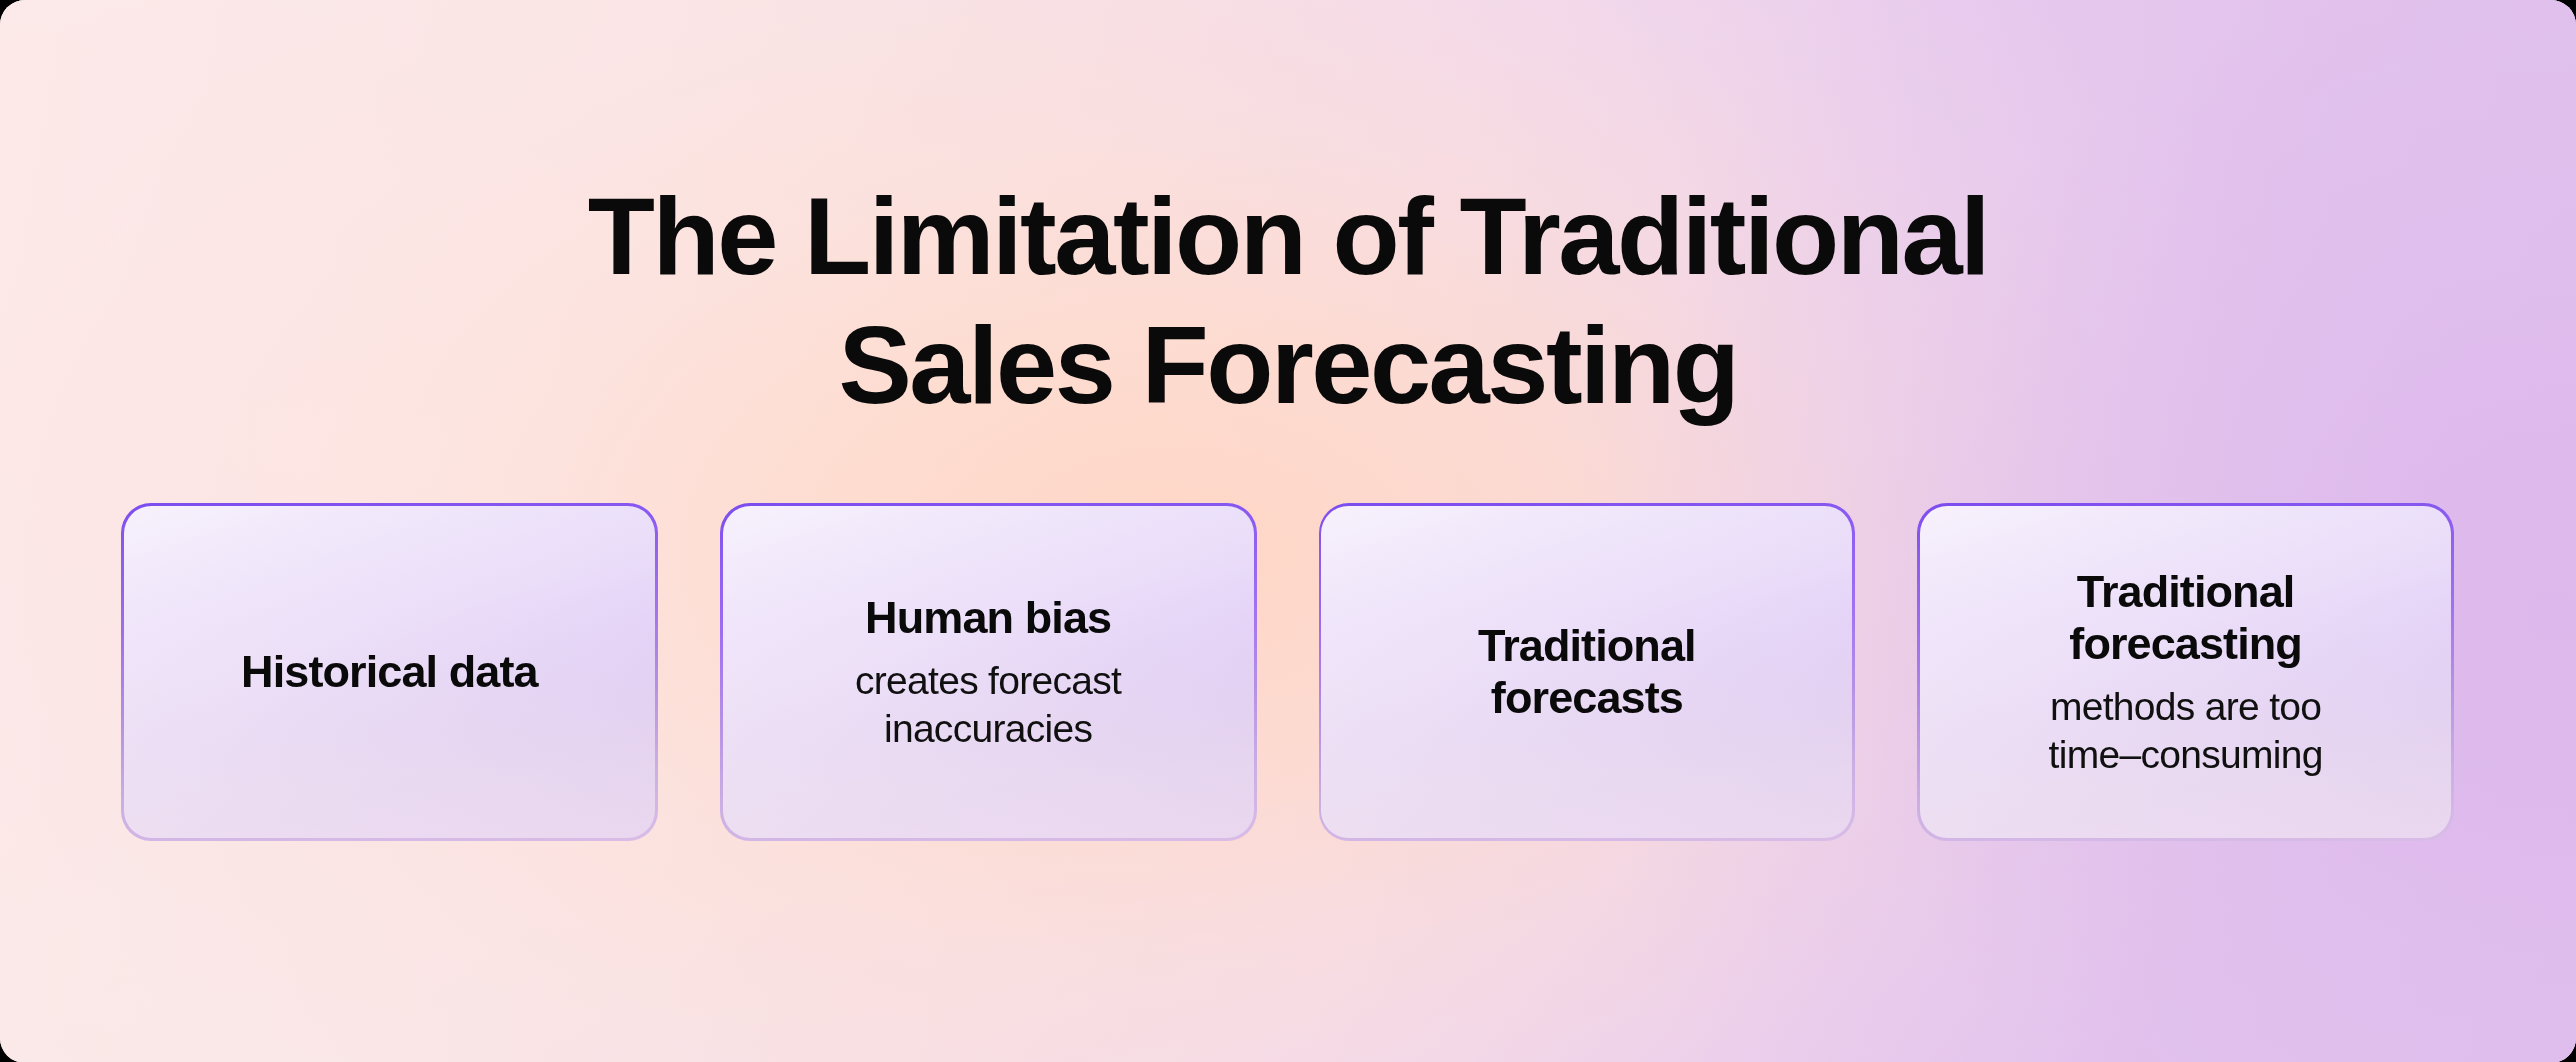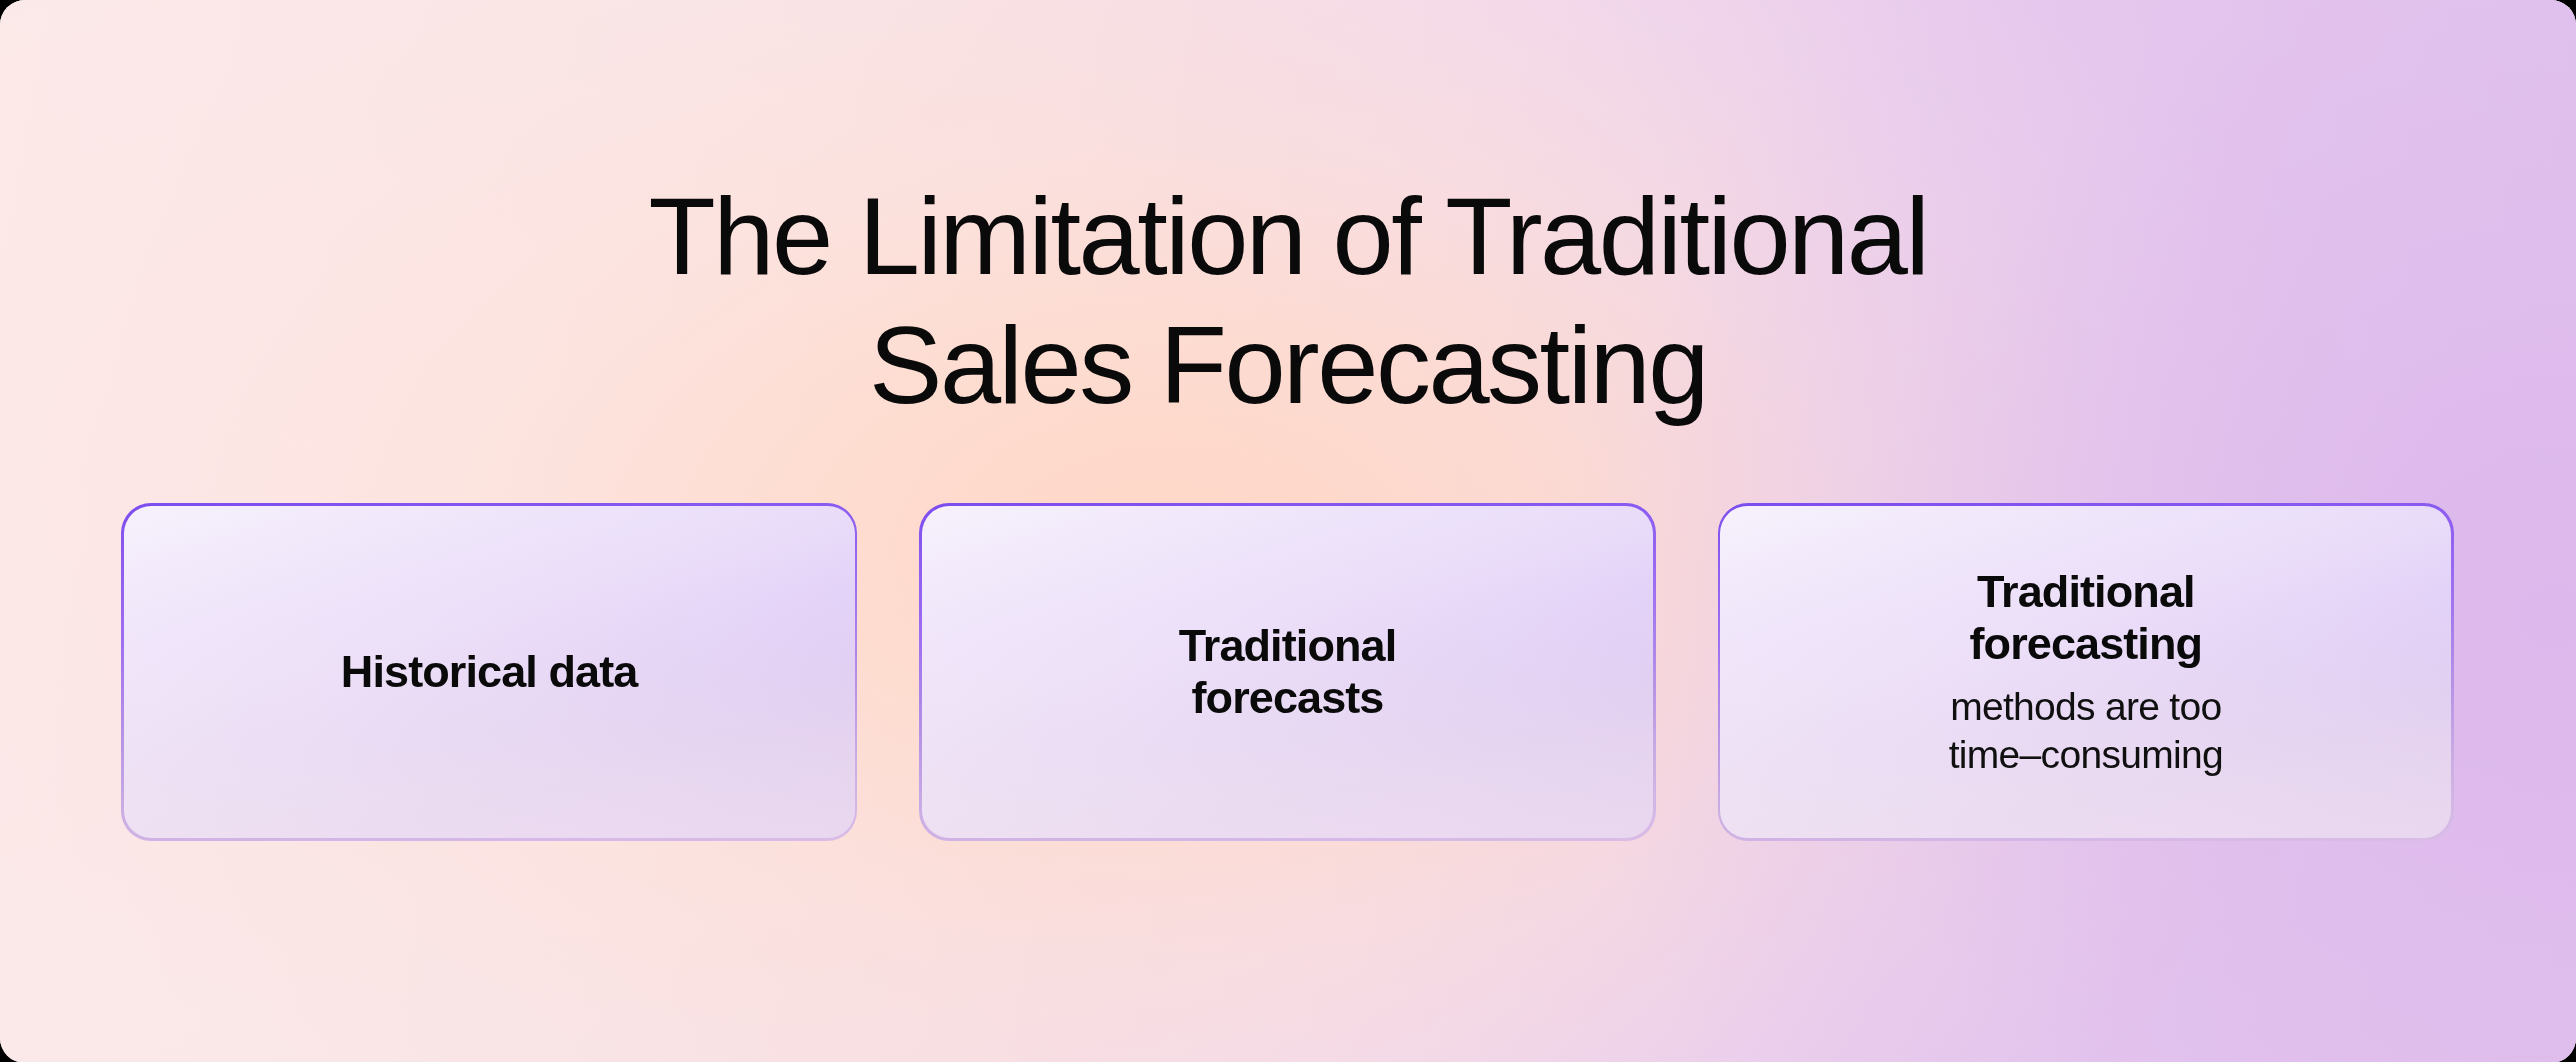--- a/index.html
+++ b/index.html
@@ -72,21 +72,21 @@
     width:100%; height:100%;
   }
 
   #title {
     position:absolute;
     left:0; right:0;
     top:172px;
     text-align:center;
     font-size:110px;
     line-height:1.17;
-    font-weight:400;
+    font-weight:700;
     letter-spacing:-2.5px;
     color:#0a0a0a;
     white-space:pre-line;
   }
 
   
   #cards {
     position:absolute;
     left:121px;
     top:503px;
@@ -161,20 +161,27 @@
 Sales Forecasting</h1>
 
     <div id="cards">
 
       <div class="card">
         <div class="card-inner">
           <div class="card-heading">Historical data</div>
         </div>
       </div>
 
+      <div class="card">
+        <div class="card-inner">
+          <div class="card-heading">Human bias</div>
+          <div class="card-body">creates forecast
+inaccuracies</div>
+        </div>
+      </div>
 
       <div class="card">
         <div class="card-inner">
           <div class="card-heading">Traditional
 forecasts</div>
         </div>
       </div>
 
       <div class="card">
         <div class="card-inner">

